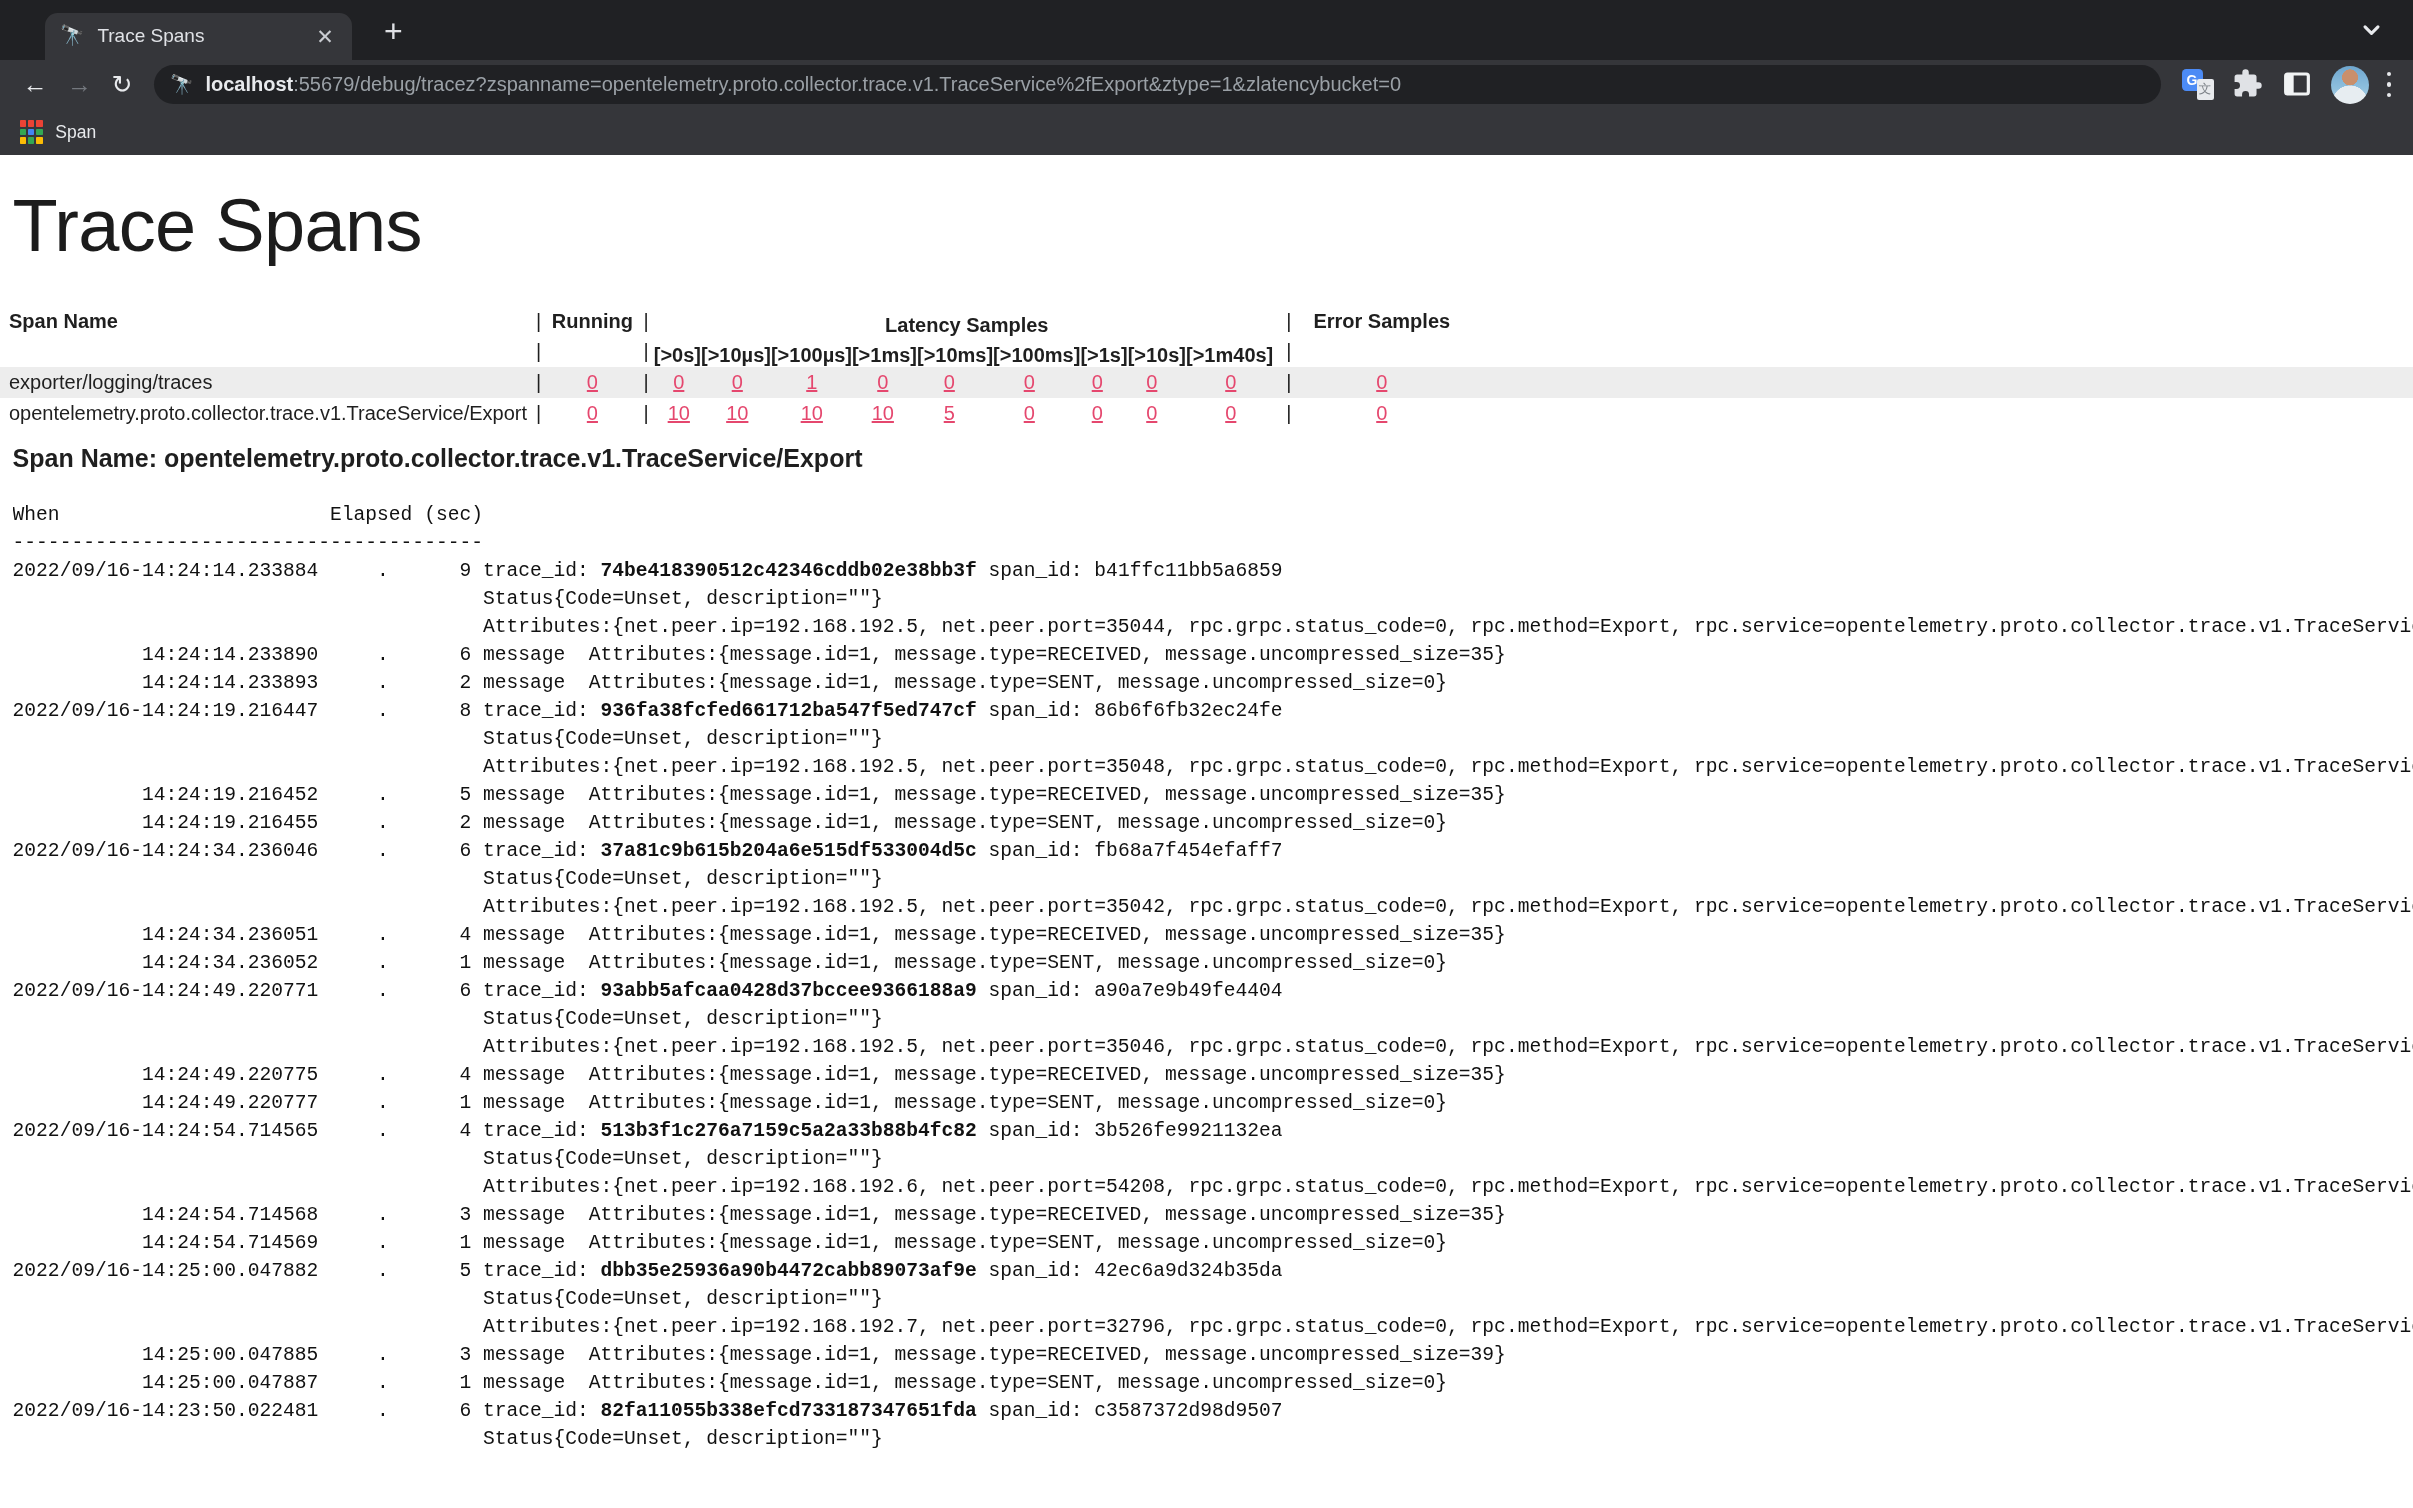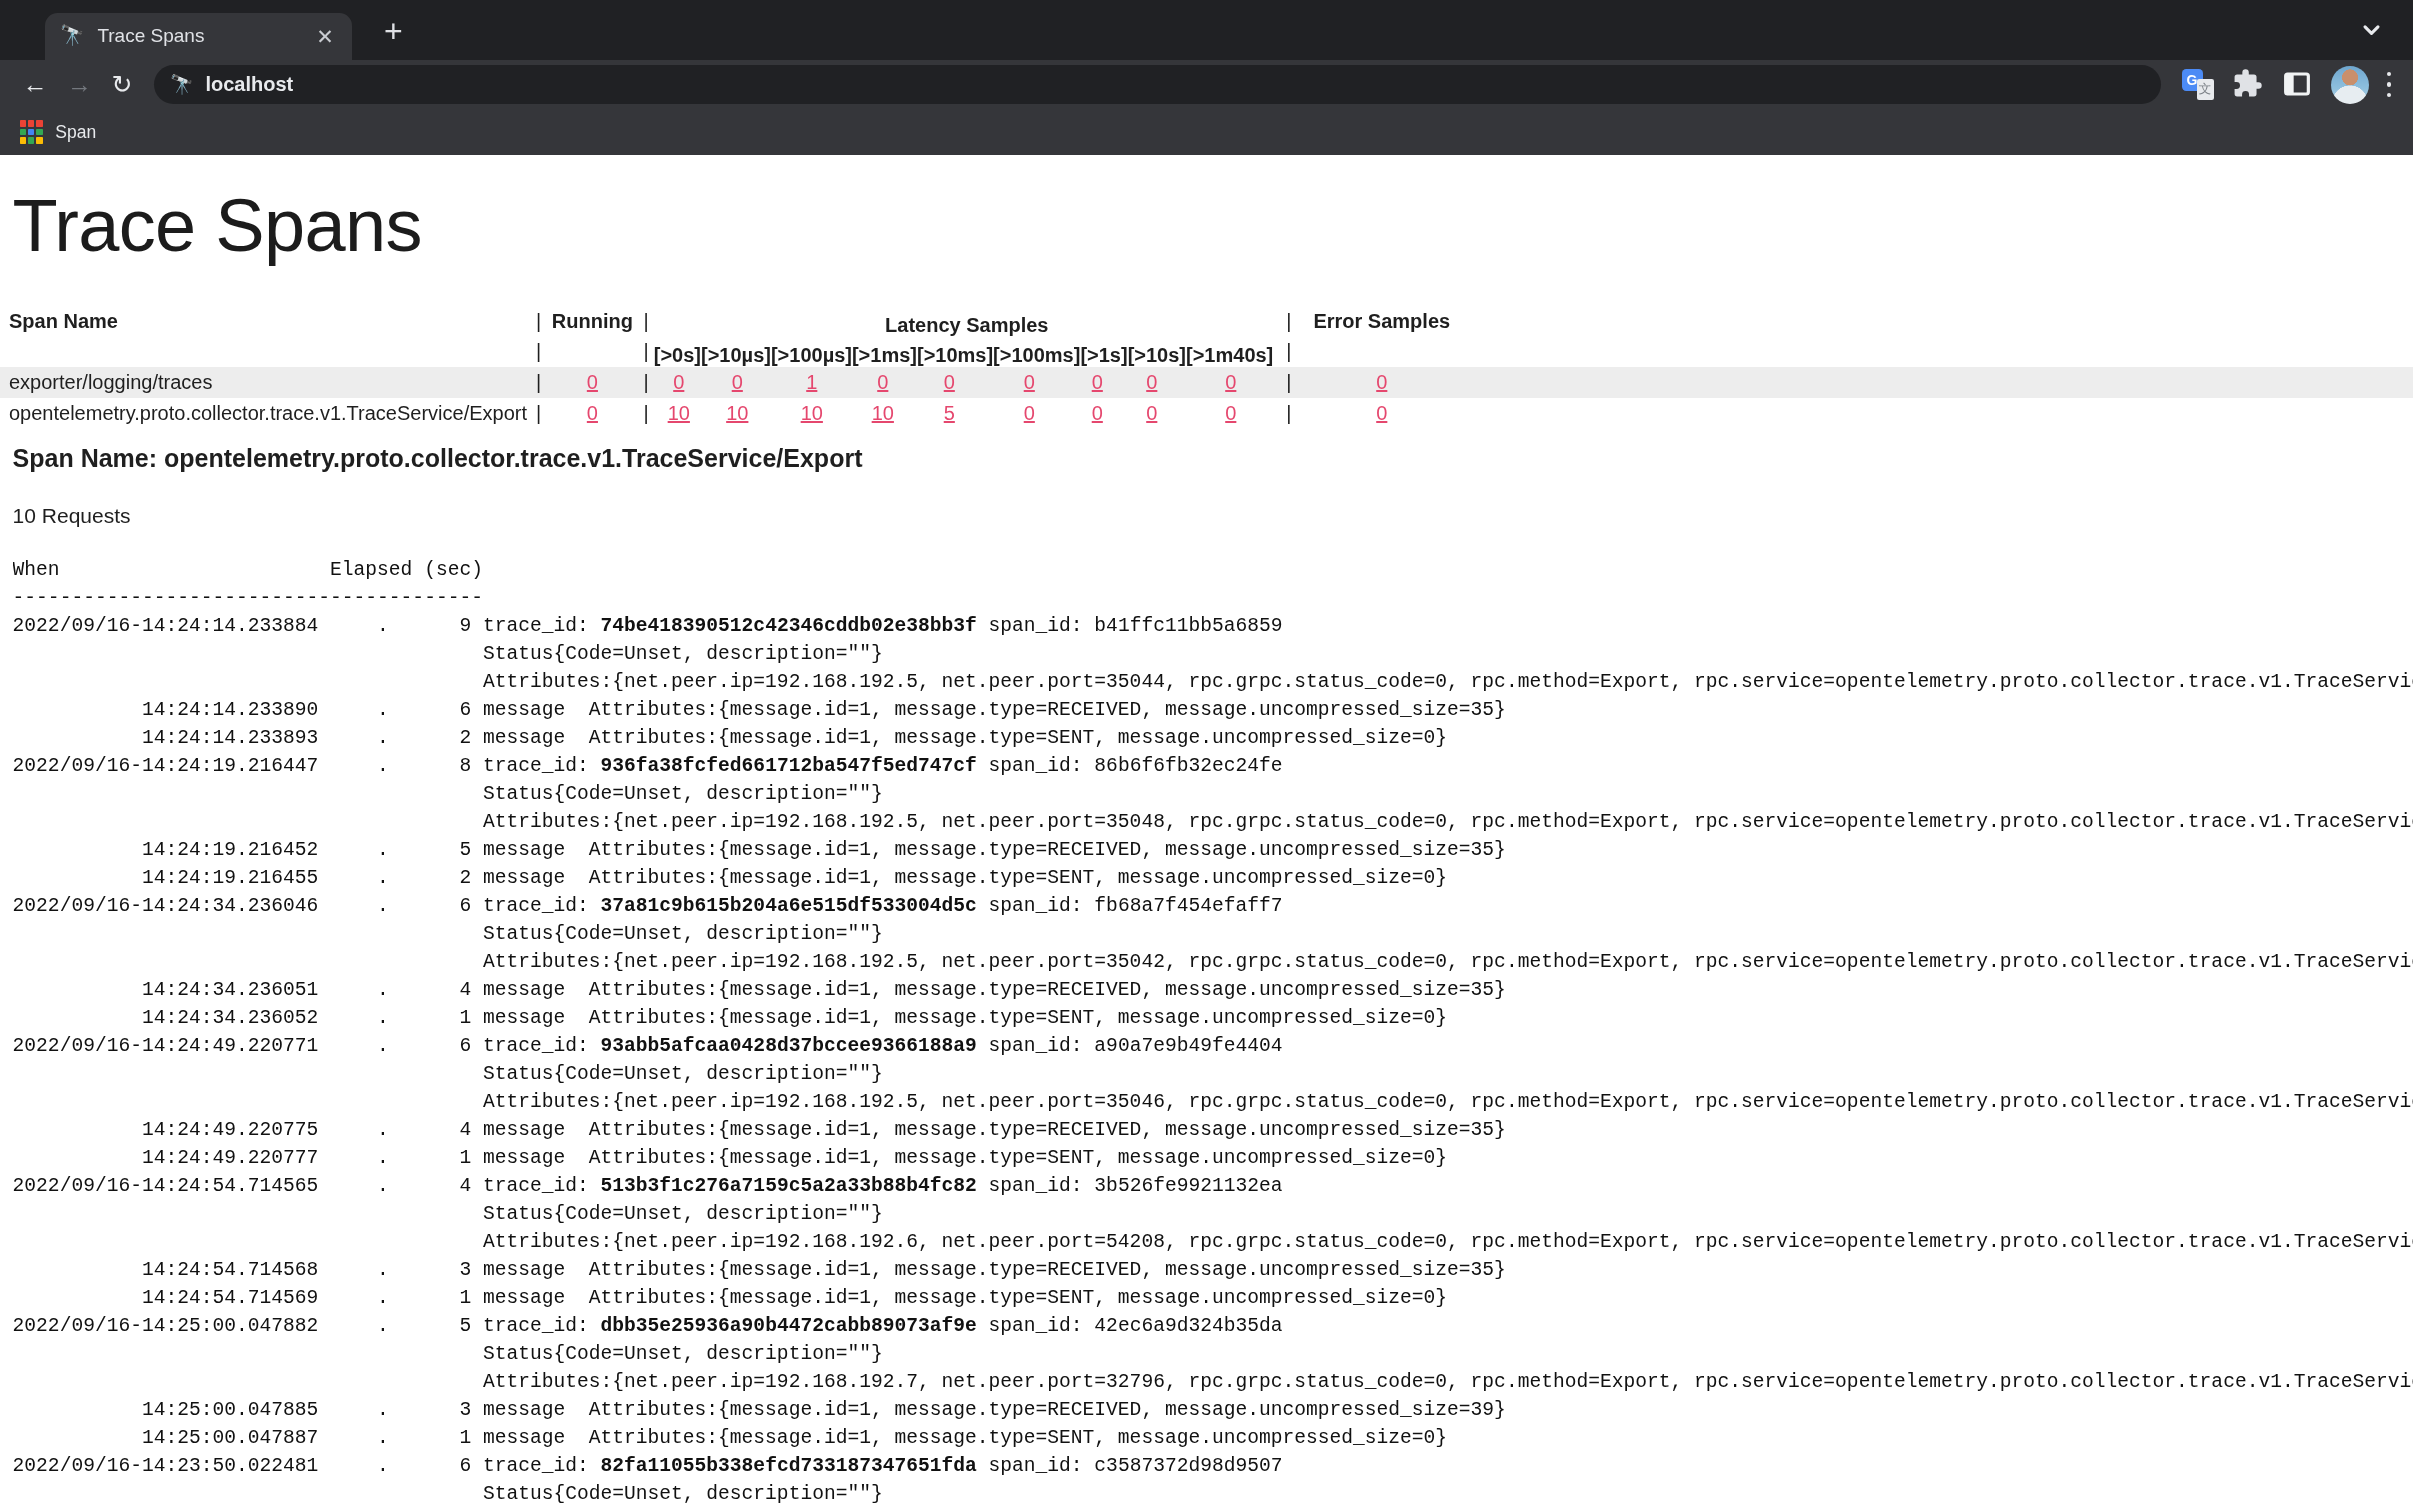--- a/index.html
+++ b/index.html
@@ -99,20 +99,21 @@
   </div>
 </div>
 
 <div class="toolbar">
   <span class="navbtn">←</span>
   <span class="navbtn dim">→</span>
   <span class="navbtn">↻</span>
   <div class="urlbar">
     <span class="fav">🔭</span>
     <span class="url-host">localhost</span>
+      <span class="url-rest">:55679/debug/tracez?zspanname=opentelemetry.proto.collector.trace.v1.TraceService%2fExport&amp;ztype=1&amp;zlatencybucket=0</span>
   </div>
   <div class="tool-icons">
     <div class="translate">
       <span class="blue">G</span>
       <span class="page">文</span>
     </div>
     <div>
       <svg width="31" height="31" viewBox="0 0 24 24">
           <path fill="#e0e2e6" d="M20.5 11H19V7a2 2 0 0 0-2-2h-4V3.5a2.5 2.5 0 0 0-5 0V5H4a2 2 0 0 0-2 2v3.8h1.5a2.7 2.7 0 0 1 0 5.4H2V20a2 2 0 0 0 2 2h3.8v-1.5a2.7 2.7 0 0 1 5.4 0V22H17a2 2 0 0 0 2-2v-4h1.5a2.5 2.5 0 0 0 0-5z"></path>
         </svg>
@@ -201,21 +202,20 @@
           <span class="c-b6"><span class="lnk">0</span></span>
           <span class="c-b7"><span class="lnk">0</span></span>
           <span class="c-b8"><span class="lnk">0</span></span>
           <span class="c-bar3">|</span>
           <span class="c-err"><span class="lnk">0</span></span>
         </div>
       </div>
   </div>
 
   <div class="detail-title">Span Name: opentelemetry.proto.collector.trace.v1.TraceService/Export</div>
-  <div class="requests">10 Requests</div>
 
   <pre class="log">When                       Elapsed (sec)
 ----------------------------------------
 2022/09/16-14:24:14.233884     .      9 trace_id: <b>74be418390512c42346cddb02e38bb3f</b> span_id: b41ffc11bb5a6859
                                         Status{Code=Unset, description=""}
                                         Attributes:{net.peer.ip=192.168.192.5, net.peer.port=35044, rpc.grpc.status_code=0, rpc.method=Export, rpc.service=opentelemetry.proto.collector.trace.v1.TraceService}
            14:24:14.233890     .      6 message  Attributes:{message.id=1, message.type=RECEIVED, message.uncompressed_size=35}
            14:24:14.233893     .      2 message  Attributes:{message.id=1, message.type=SENT, message.uncompressed_size=0}
 2022/09/16-14:24:19.216447     .      8 trace_id: <b>936fa38fcfed661712ba547f5ed747cf</b> span_id: 86b6f6fb32ec24fe
                                         Status{Code=Unset, description=""}

